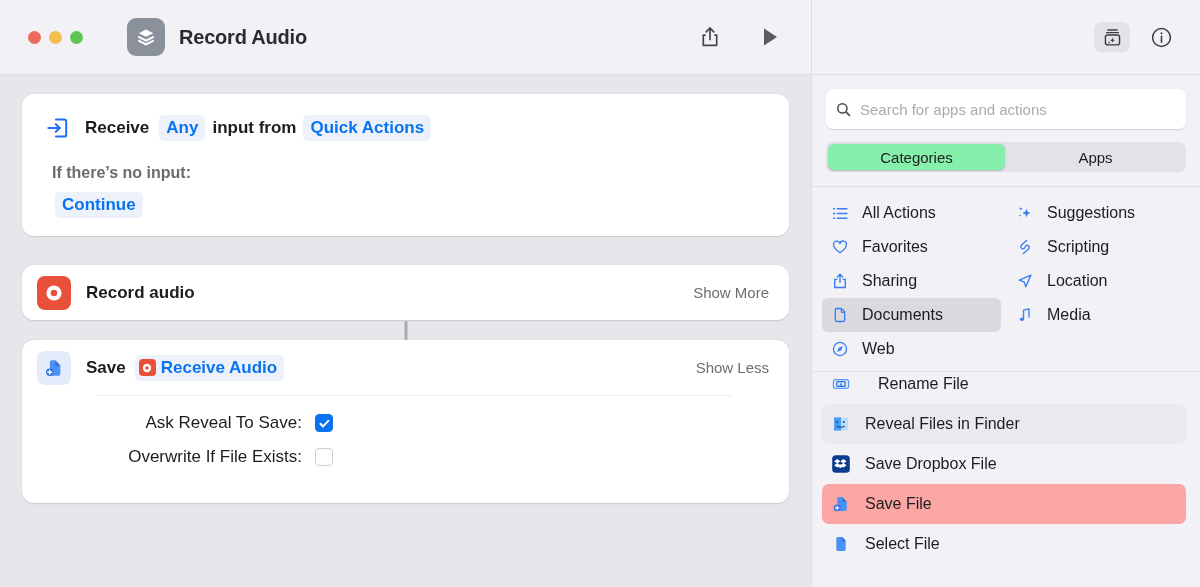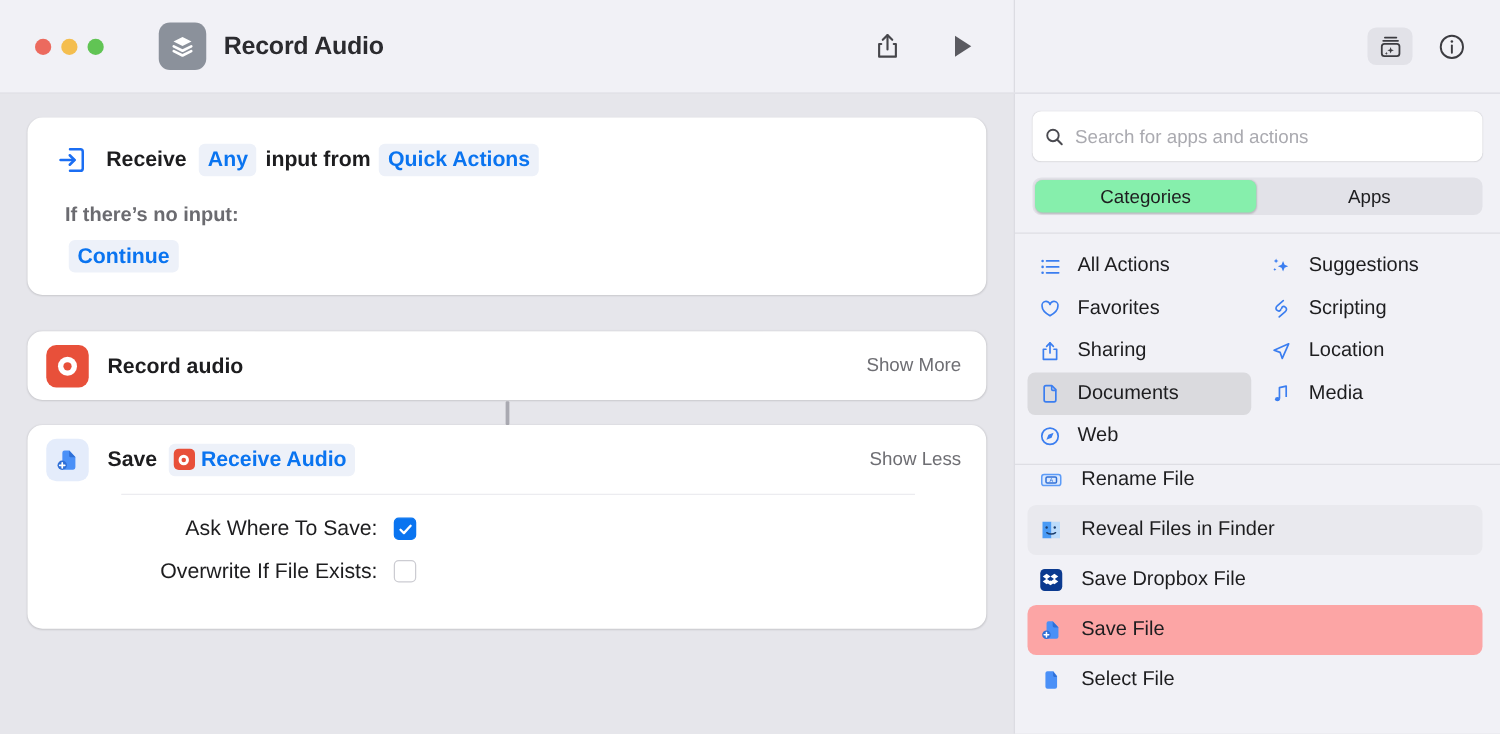--- a/index.html
+++ b/index.html
@@ -198,21 +198,21 @@
 
   .actions { padding: 0 14px 0 10px; overflow: hidden; flex: 1; }
   .act-row {
     display: flex; align-items: center; height: 40px;
     border-radius: 7px; padding: 0 8px;
   }
   .act-row.hover { background: #e9e9ee; }
   .act-row.selected { background: #fca5a5; text-align: center; }
   .act-ico { width: 22px; height: 22px; display: flex; align-items: center; justify-content: center; flex: 0 0 22px; }
   .act-label { font-size: 16px; color: #1d1d1f; margin-left: 13px; }
-  .act-partial { margin-top: -8px; }
+  .act-partial { margin-top: -8px; gap: 13px; }
 </style>
 </head>
 <body>
 
 <div id="app">
 
   <div class="titlebar">
     <div class="titlebar-left">
       <div class="traffic">
         <div class="light red"></div>
@@ -320,21 +320,21 @@
               </svg>
             </span>
             <span class="vt-text">Receive Audio</span>
           </div>
           <div class="showlink">Show Less</div>
         </div>
         <div class="save-divider"></div>
 
         <div class="param-rows">
           <div class="param-row">
-            <span class="param-label">Ask Where To Save:</span>
+            <span class="param-label">Ask Reveal To Save:</span>
             <span class="cbx on">
               <svg width="13" height="13" viewBox="0 0 14 14" fill="none">
                 <path d="M2.6 7.3 5.5 10.2 11.3 3.9" stroke="#ffffff" stroke-width="2" stroke-linecap="round" stroke-linejoin="round"></path>
               </svg>
             </span>
           </div>
           <div class="param-row">
             <span class="param-label">Overwrite If File Exists:</span>
             <span class="cbx off"></span>
           </div>

